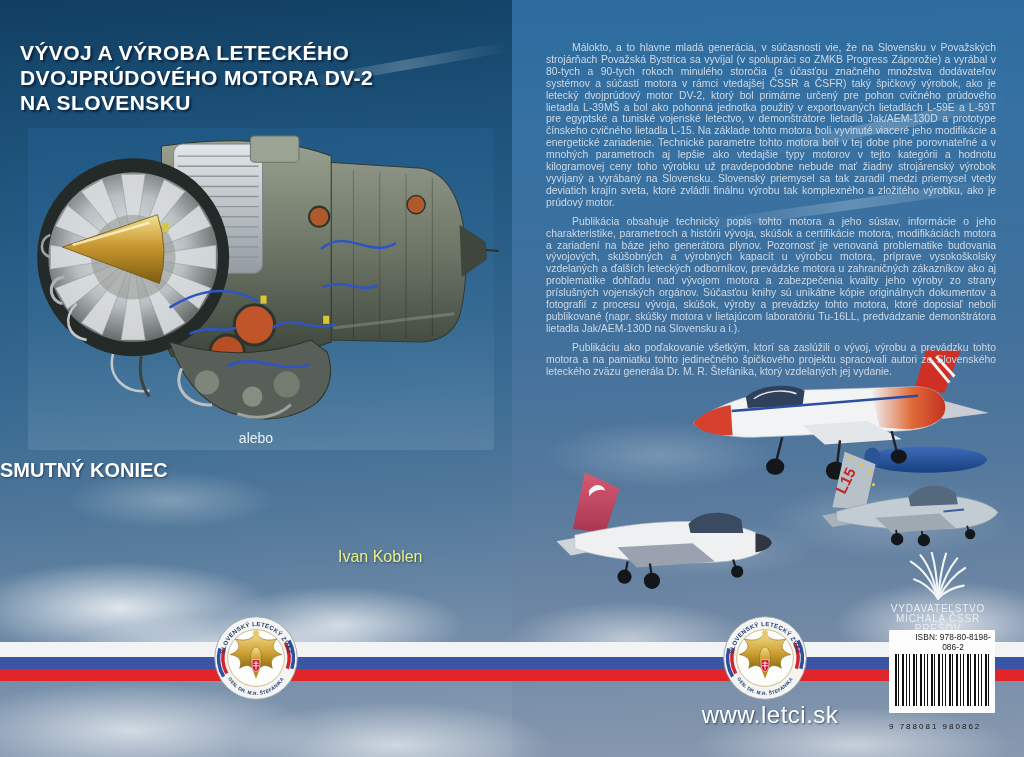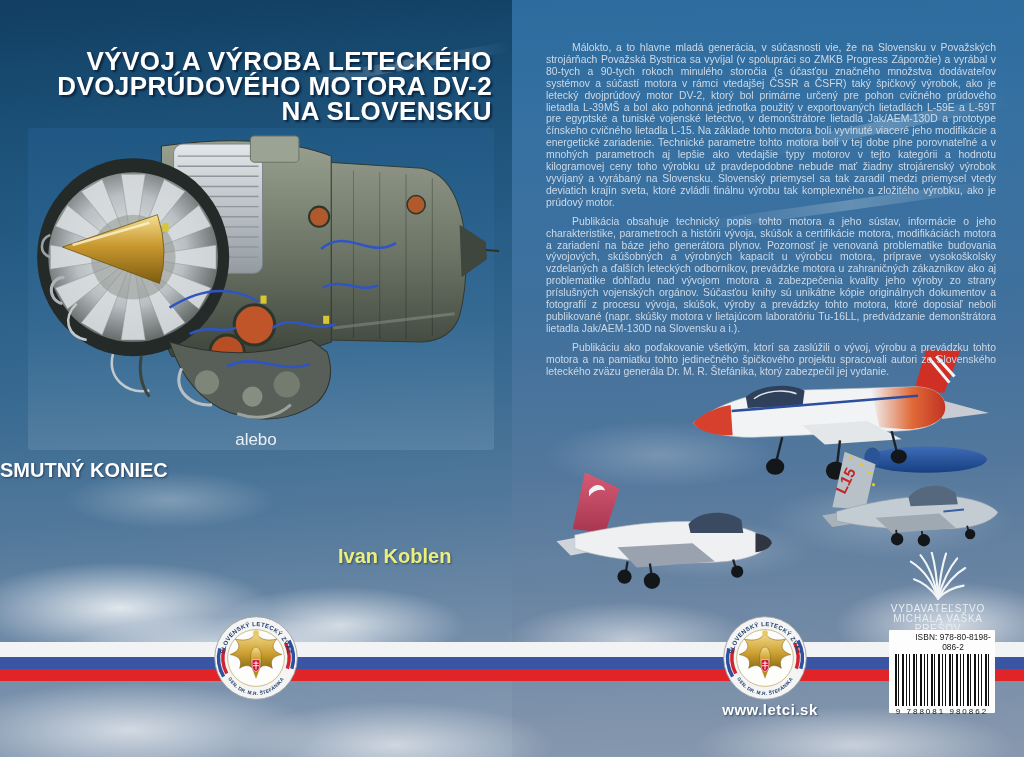--- a/index.html
+++ b/index.html
@@ -6,26 +6,26 @@
   body{width:1024px;height:757px;overflow:hidden;background:#0a2a44;font-family:"Liberation Sans",sans-serif;}
   #cover{position:relative;width:1024px;height:757px;overflow:hidden;}
   .abs{position:absolute;}
   .page{position:absolute;top:0;width:512px;height:757px;overflow:hidden;z-index:0;}
   .page.front{left:0;background:linear-gradient(176deg,#113e62 0%,#1b4f76 16%,#275d86 34%,#3a6b92 52%,#53799b 68%,#6f8aa7 82%,#8b9db3 100%);}
   .page.back{left:512px;background:linear-gradient(178deg,#2d6b9e 0%,#3671a2 18%,#40709c 42%,#54789c 62%,#6e87a4 80%,#8899af 100%);}
   .cl{position:absolute;border-radius:50%;z-index:2;
       background:radial-gradient(ellipse at center,rgba(255,255,255,var(--o,0.75)) 0%,rgba(255,255,255,0) 68%);}
   .streak{position:absolute;z-index:1;background:linear-gradient(90deg,rgba(255,255,255,0) 0%,rgba(255,255,255,.22) 50%,rgba(255,255,255,0) 100%);}
 
-  .title{left:20px;top:40px;width:472px;text-align:right;font-size:26px;font-weight:bold;line-height:25px;
-         color:#ffffff;letter-spacing:.4px;text-shadow:2px 2px 2px rgba(8,30,55,.85);white-space:pre-line;z-index:10;margin-top:9px;}
-  .alebo{left:0;top:430px;width:512px;text-align:center;font-size:17px;color:#e9eff5;z-index:10;}
+  .title{left:20px;top:40px;width:472px;text-align:left;font-size:21px;font-weight:bold;line-height:25px;
+         color:#ffffff;letter-spacing:.4px;text-shadow:2px 2px 2px rgba(8,30,55,.85);white-space:pre-line;z-index:10;}
+  .alebo{left:0;top:430px;width:512px;text-align:center;font-size:14px;color:#e9eff5;z-index:10;}
   .subtitle{left:0;top:458px;width:512px;text-align:left;font-size:20px;font-weight:bold;color:#fdfdfd;
             line-height:24px;text-shadow:1px 1px 2px rgba(8,30,55,.6);z-index:10;}
-  .authors{left:338px;top:542px;font-size:20px;font-weight:bold;color:#edef7d;line-height:29px;
+  .authors{left:338px;top:542px;font-size:16px;font-weight:normal;color:#edef7d;line-height:29px;
            text-shadow:1px 1px 2px rgba(8,30,55,.5);z-index:10;}
 
   .blurb{left:546px;top:42px;width:450px;font-size:10.4px;line-height:11.9px;color:#cdd9e6;
          text-align:justify;z-index:10;}
   .blurb p{margin:0 0 7px 0;text-indent:26px;}
 
   .engine-wrap{left:20px;top:122px;width:480px;height:336px;z-index:5;}
   .engine-bg{left:28px;top:128px;width:466px;height:322px;z-index:4;border-radius:3px;
              background:linear-gradient(180deg,rgba(40,105,160,.30) 0%,rgba(70,125,170,.22) 60%,rgba(140,170,195,.25) 100%);}
   .jet{z-index:6;}
@@ -38,28 +38,28 @@
 
   .stripe{left:0;top:642px;width:1024px;z-index:20;}
   .stripe .s-white{height:15px;}
   .stripe .s-blue{height:12px;}
   .stripe .s-red{height:12px;}
 
   .emblem{width:86px;height:86px;z-index:30;}
   .emblem.em-left{left:213px;top:615px;}
   .emblem.em-right{left:722px;top:615px;}
 
-  .website{left:670px;top:701px;width:200px;text-align:center;font-size:15px;font-weight:bold;color:#ffffff;
+  .website{left:670px;top:701px;width:200px;text-align:center;font-size:24px;font-weight:normal;color:#ffffff;
            text-shadow:1px 1px 2px rgba(8,30,55,.6);letter-spacing:.5px;z-index:30;}
 
   .isbn-box{left:889px;top:630px;width:106px;height:83px;background:#fdfdfd;z-index:40;border-radius:1px;}
   .isbn-label{font-size:8.3px;color:#151515;text-align:center;margin-top:2px;letter-spacing:.1px;padding-left:22px;}
   .barcode{margin:2px auto 0;width:94px;height:52px;
            background:repeating-linear-gradient(90deg,#101010 0 2px,#fff 2px 3px,#101010 3px 4px,#fff 4px 7px,#101010 7px 9px,#fff 9px 11px,#101010 11px 12px,#fff 12px 14px,#101010 14px 15px,#fff 15px 18px);}
-  .digits{font-size:8px;color:#151515;text-align:center;letter-spacing:2px;margin-top:1px;}
+  .digits{font-size:8px;color:#151515;letter-spacing:2px;margin-top:16px;}
 </style>
 </head>
 <body>
 
 <div id="cover">
 
   <div class="page front"></div>
   <div class="page back"></div>
 
   <div class="streak" style="left:300px;top:60px;width:210px;height:10px;transform:rotate(-10deg);"></div>
@@ -198,21 +198,21 @@
   <div class="abs subtitle">
     <div>SMUTNÝ KONIEC</div>
   </div>
   <div class="abs authors">
     <div>Ivan Koblen</div>
   </div>
 
   <div class="abs blurb">
     <p>Málokto, a to hlavne mladá generácia, v súčasnosti vie, že na Slovensku v Považských strojárňach Považská Bystrica sa vyvíjal (v spolupráci so ZMKB Progress Záporožie) a vyrábal v 80-tych a 90-tych rokoch minulého storočia (s účasťou značného množstva dodávateľov systémov a súčastí motora v rámci vtedajšej ČSSR a ČSFR) taký špičkový výrobok, ako je letecký dvojprúdový motor DV-2, ktorý bol primárne určený pre pohon cvičného prúdového lietadla L-39MŠ a bol ako pohonná jednotka použitý v exportovaných lietadlách L-59E a L-59T pre egyptské a tuniské vojenské letectvo, v demonštrátore lietadla Jak/AEM-130D a prototype čínskeho cvičného lietadla L-15. Na základe tohto motora boli vyvinuté viaceré jeho modifikácie a energetické zariadenie. Technické parametre tohto motora boli v tej dobe plne porovnateľné a v mnohých parametroch aj lepšie ako vtedajšie typy motorov v tejto kategórii a hodnotu kilogramovej ceny toho výrobku už pravdepodobne nebude mať žiadny strojárenský výrobok vyvíjaný a vyrábaný na Slovensku. Slovenský priemysel sa tak zaradil medzi priemysel vtedy deviatich krajín sveta, ktoré zvládli finálnu výrobu tak  komplexného a zložitého výrobku, ako je prúdový motor.</p>
     <p>Publikácia obsahuje technický popis tohto motora a jeho sústav, informácie o jeho charakteristike, parametroch a histórii vývoja, skúšok a certifikácie motora, modifikáciách motora a zariadení na báze jeho generátora plynov. Pozornosť je venovaná problematike budovania vývojových, skúšobných a výrobných kapacít u výrobcu motora, príprave vysokoškolsky vzdelaných a ďalších leteckých odborníkov, prevádzke motora u zahraničných zákazníkov ako aj problematike dohľadu nad vývojom motora a zabezpečenia kvality jeho výroby zo strany príslušných vojenských orgánov. Súčasťou knihy sú unikátne kópie originálnych dokumentov a fotografií z procesu vývoja, skúšok, výroby a prevádzky tohto motora, ktoré doposiaľ neboli publikované (napr. skúšky motora v lietajúcom laboratóriu Tu-16LL, predvádzanie demonštrátora lietadla Jak/AEM-130D na Slovensku a i.).</p>
-    <p>Publikáciu ako poďakovanie všetkým, ktorí sa zaslúžili o vývoj, výrobu a prevádzku tohto motora a na pamiatku tohto jedinečného špičkového projektu spracovali autori zo Slovenského leteckého zväzu generála Dr. M. R. Štefánika, ktorý zabezpečil jej vydanie.</p>
+    <p>Publikáciu ako poďakovanie všetkým, ktorí sa zaslúžili o vývoj, výrobu a prevádzku tohto motora a na pamiatku tohto jedinečného špičkového projektu spracovali autori zo Slovenského leteckého zväzu generála Dr. M. R. Štefánika, ktorý vzdelaných jej vydanie.</p>
   </div>
 
   <div class="abs jet jet-l59">
     <svg width="314" height="134" viewBox="0 0 310 132">
       <defs>
         <linearGradient id="redFade" x1="0" y1="0" x2="1" y2="0">
           <stop offset="0%" stop-color="#f0f1f3"></stop>
             <stop offset="55%" stop-color="#e06a38"></stop>
             <stop offset="100%" stop-color="#c23322"></stop>
         </linearGradient>
@@ -301,21 +301,21 @@
         <path d="M40,58 C36,38 28,16 18,4"></path>
         <path d="M40,58 C39,36 36,14 32,0"></path>
         <path d="M40,58 C42,36 46,14 50,2"></path>
         <path d="M40,58 C45,40 54,20 64,8"></path>
         <path d="M40,58 C48,44 60,28 74,20"></path>
         <path d="M40,58 C33,48 22,38 10,34"></path>
         <path d="M40,58 C48,50 60,44 72,42"></path>
       </g>
     </svg>
     <div class="pub-line">VYDAVATEĽSTVO</div>
-    <div class="pub-line">MICHALA VAŠKA</div>
+    <div class="pub-line">MICHALA ČSSR</div>
     <div class="pub-line">PREŠOV</div>
   </div>
 
   <div class="abs stripe">
     <div class="s-white" style="background:#f2f3f4;"></div>
     <div class="s-blue" style="background:#3b55a5;"></div>
     <div class="s-red" style="background:#e02428;"></div>
   </div>
 
   <div class="abs emblem em-left">

